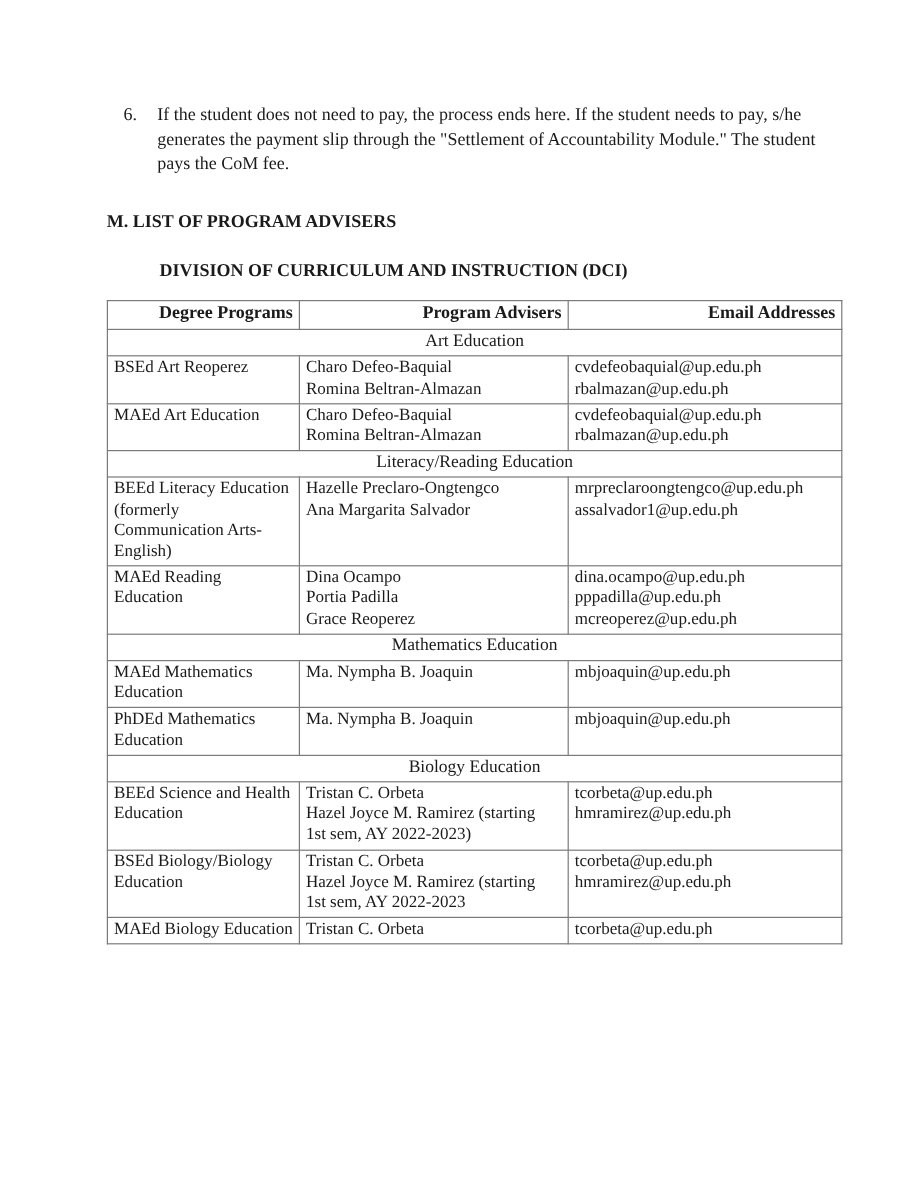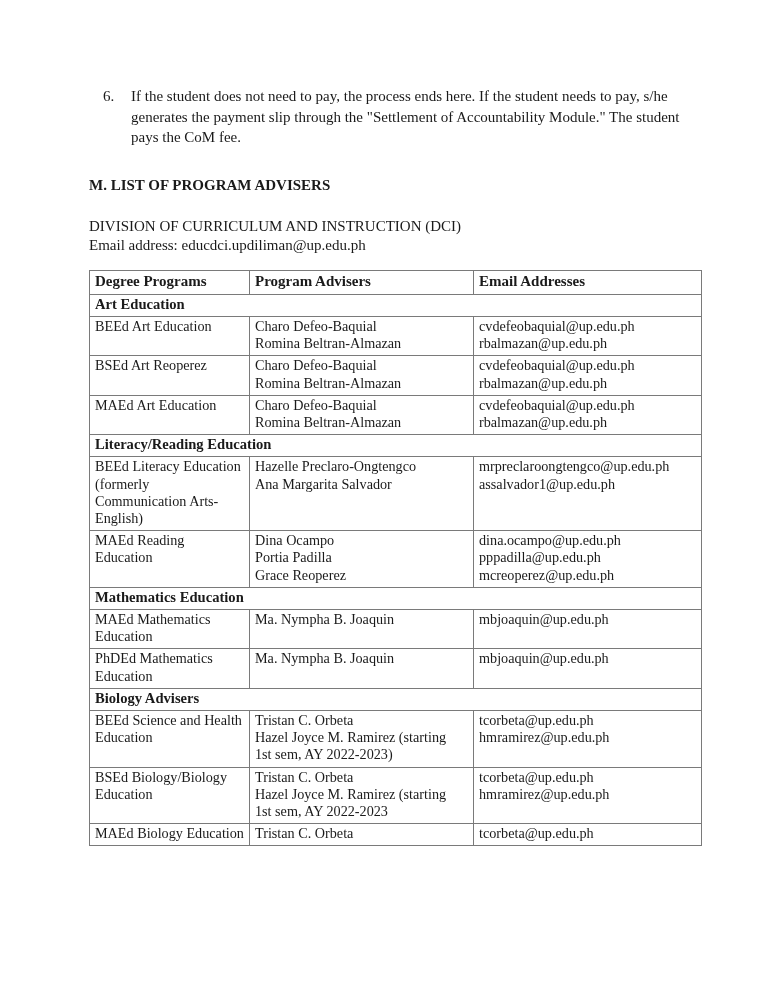--- a/index.html
+++ b/index.html
@@ -50,23 +50,24 @@
     font-size: 15px;
     line-height: 19px;
     margin: 0;
     padding: 0;
   }
   .spacer-lg { height: 28px; }
   .spacer-md { height: 22px; }
 
   .subhead-block { line-height: 19.5px; }
   .subhead-title {
-    font-weight: normal;
+    font-weight: bold;
     font-size: 15px;
     display: block;
+    margin-left: 44px;
   }
   .subhead-email {
     font-size: 15px;
     display: block;
   }
 
   
   table.advisers {
     width: 612px;
     border-collapse: collapse;
@@ -79,28 +80,29 @@
   table.advisers col.c3 { width: 228px; }
 
   table.advisers th,
   table.advisers td {
     border: 1px solid #7a7a7a;
     vertical-align: top;
     padding: 1px 5px 3px 5px;
     line-height: 17.2px;
   }
   table.advisers thead th {
-    text-align: left;
+    text-align: right;
     font-weight: bold;
     font-size: 15px;
     padding-top: 2px;
     padding-bottom: 4px;
   }
   td.section-head {
-    font-weight: bold;
+    text-align: center;
+    font-weight: normal;
     font-size: 14.6px;
     padding-top: 1px;
     padding-bottom: 3px;
   }
   td.cell p {
     margin: 0;
     padding: 0;
   }
   td.cell {
     text-align: left;
@@ -119,21 +121,20 @@
   </ol>
 
   <div class="spacer-lg"></div>
 
   <p class="heading-main">M. LIST OF PROGRAM ADVISERS</p>
 
   <div class="spacer-md"></div>
 
   <div class="subhead-block">
     <span class="subhead-title">DIVISION OF CURRICULUM AND INSTRUCTION (DCI)</span>
-    <span class="subhead-email">Email address: educdci.updiliman@up.edu.ph</span>
   </div>
 
   <table class="advisers">
     <colgroup>
       <col class="c1">
         <col class="c2">
         <col class="c3">
     </colgroup>
     <thead>
       <tr>
@@ -141,33 +142,20 @@
         <th>Program Advisers</th>
         <th>Email Addresses</th>
       </tr>
     </thead>
     <tbody id="table-body">
         <tr>
           <td class="section-head" colspan="3">Art Education</td>
         </tr>
         <tr>
           <td class="cell">
-            <p>BEEd Art Education</p>
-          </td>
-          <td class="cell">
-            <p>Charo Defeo-Baquial</p>
-            <p>Romina Beltran-Almazan</p>
-          </td>
-          <td class="cell">
-            <p>cvdefeobaquial@up.edu.ph</p>
-            <p>rbalmazan@up.edu.ph</p>
-          </td>
-        </tr>
-        <tr>
-          <td class="cell">
             <p>BSEd Art Reoperez</p>
           </td>
           <td class="cell">
             <p>Charo Defeo-Baquial</p>
             <p>Romina Beltran-Almazan</p>
           </td>
           <td class="cell">
             <p>cvdefeobaquial@up.edu.ph</p>
             <p>rbalmazan@up.edu.ph</p>
           </td>
@@ -241,21 +229,21 @@
             <p>Education</p>
           </td>
           <td class="cell">
             <p>Ma. Nympha B. Joaquin</p>
           </td>
           <td class="cell">
             <p>mbjoaquin@up.edu.ph</p>
           </td>
         </tr>
         <tr>
-          <td class="section-head" colspan="3">Biology Advisers</td>
+          <td class="section-head" colspan="3">Biology Education</td>
         </tr>
         <tr>
           <td class="cell">
             <p>BEEd Science and Health</p>
             <p>Education</p>
           </td>
           <td class="cell">
             <p>Tristan C. Orbeta</p>
             <p>Hazel Joyce M. Ramirez (starting</p>
             <p>1st sem, AY 2022-2023)</p>

